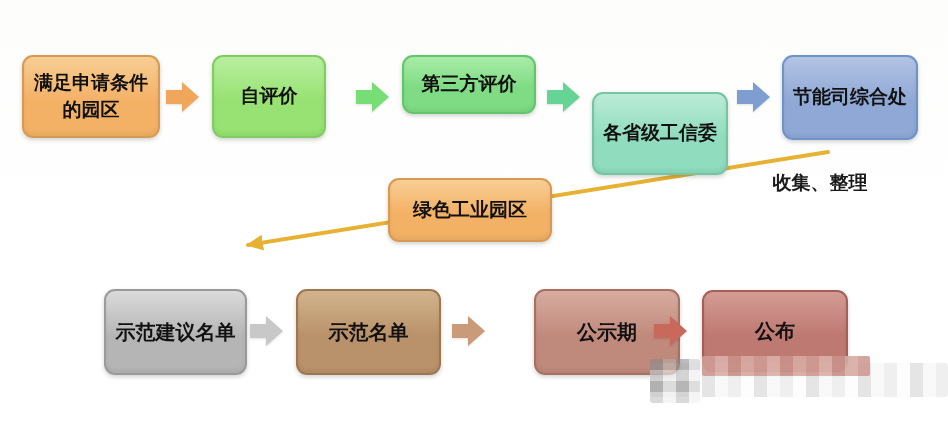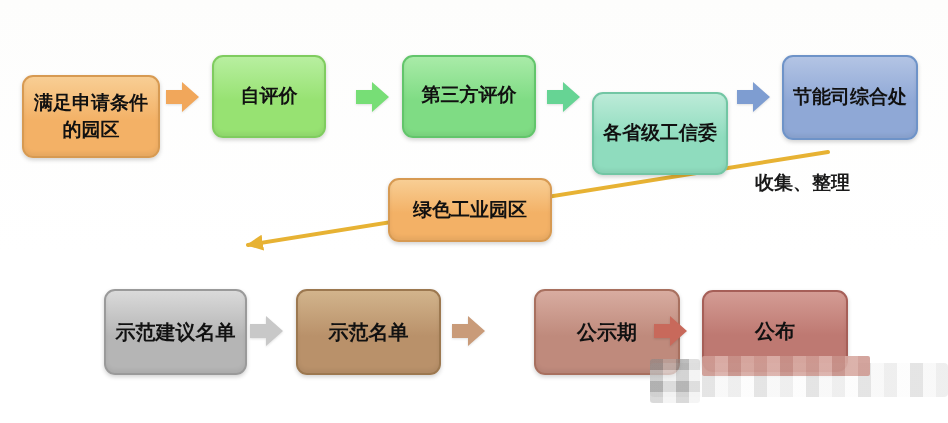--- a/index.html
+++ b/index.html
@@ -26,21 +26,21 @@
     box-shadow:0 2px 4px rgba(0,0,0,0.18), inset 0 -3px 4px rgba(0,0,0,0.06);
     font-weight:bold;color:#111;
     font-size:19px;line-height:1.4;
     padding:4px 8px;
   }
   .node.bottom{font-size:20px;}
   .block-arrow{position:absolute;z-index:2;width:34px;height:36px;filter:drop-shadow(0 1px 1px rgba(0,0,0,0.12));}
   .note{
     position:absolute;z-index:2;
     font-weight:bold;color:#1a1a1a;
-    font-size:19px;line-height:25px;text-align:left;
+    font-size:19px;line-height:25px;text-align:center;
   }
   
   .watermark{position:absolute;left:650px;top:356px;width:298px;height:50px;z-index:3;}
   .wm-strip{
     position:absolute;left:0;top:7px;right:0;height:34px;border-radius:4px;
     background:
       repeating-linear-gradient(90deg,rgba(168,168,168,0.30) 0 13px,rgba(228,228,228,0.24) 13px 26px,rgba(196,196,196,0.28) 26px 39px,rgba(242,242,242,0.20) 39px 52px);
   }
   .wm-pink{
     position:absolute;left:52px;top:0;width:168px;height:20px;border-radius:2px;opacity:0.9;
@@ -61,33 +61,33 @@
 
   <svg class="overlay" width="948" height="423" viewBox="0 0 948 423">
     <defs>
       <marker id="ah" markerUnits="userSpaceOnUse" markerWidth="20" markerHeight="16" refX="15" refY="8" orient="auto">
         <polygon points="0,0 17,8 0,16" fill="#e7b233"></polygon>
       </marker>
     </defs>
     <line x1="828" y1="152" x2="248" y2="245" stroke-width="4" stroke-linecap="round" marker-end="url(#ah)" stroke="#e7b233"></line>
   </svg>
 
-  <div class="node" style="left: 22px; top: 55px; width: 138px; height: 83px; margin-top: 20px; --top: #f8ce94; --fill: #f3b166; --bd: #d79a52;">满足申请条件的园区</div>
+  <div class="node" style="left: 22px; top: 55px; width: 138px; height: 83px; --top: #f8ce94; --fill: #f3b166; --bd: #d79a52;">满足申请条件的园区</div>
 
   <svg class="block-arrow" style="left:166px;top:79px;" viewBox="0 0 34 36">
     <polygon points="0,11 16,11 16,3 33,18 16,33 16,25 0,25" fill="#f1a75b"></polygon>
   </svg>
 
   <div class="node" style="left: 212px; top: 55px; width: 114px; height: 83px; --top: #b8efa0; --fill: #97e272; --bd: #7fcc5f;">自评价</div>
 
   <svg class="block-arrow" style="left:356px;top:79px;" viewBox="0 0 34 36">
     <polygon points="0,11 16,11 16,3 33,18 16,33 16,25 0,25" fill="#77de76"></polygon>
   </svg>
 
-  <div class="node" style="left: 402px; top: 55px; width: 134px; height: 83px; font-family: Liberation Mono, monospace; --top: #a9eba8; --fill: #7fdc84; --bd: #62c56b;">第三方评价</div>
+  <div class="node" style="left: 402px; top: 55px; width: 134px; height: 59px; --top: #a9eba8; --fill: #7fdc84; --bd: #62c56b;">第三方评价</div>
 
   <svg class="block-arrow" style="left:547px;top:79px;" viewBox="0 0 34 36">
     <polygon points="0,11 16,11 16,3 33,18 16,33 16,25 0,25" fill="#66d494"></polygon>
   </svg>
 
   <div class="node" style="left: 592px; top: 55px; width: 136px; height: 83px; margin-top: 37px; --top: #bcebd8; --fill: #8fdcbe; --bd: #72c6a4;">各省级工信委</div>
 
   <svg class="block-arrow" style="left:737px;top:79px;" viewBox="0 0 34 36">
     <polygon points="0,11 16,11 16,3 33,18 16,33 16,25 0,25" fill="#7e9dd1"></polygon>
   </svg>

